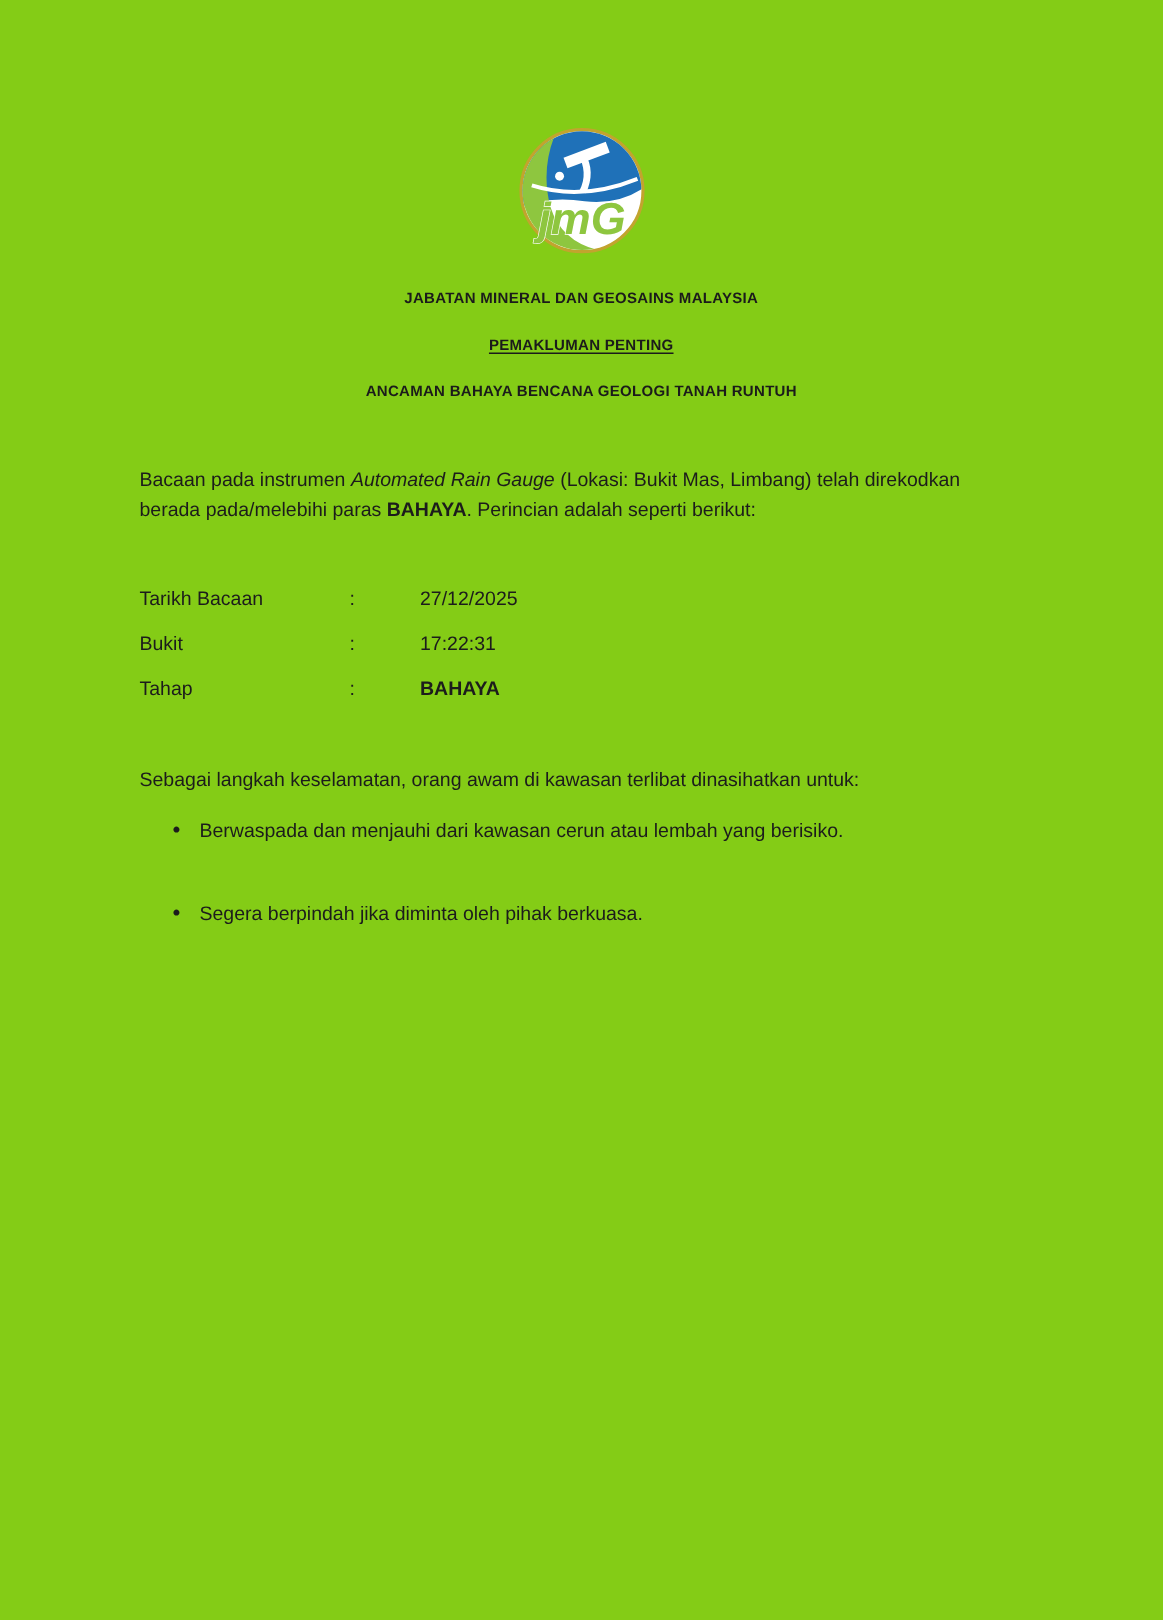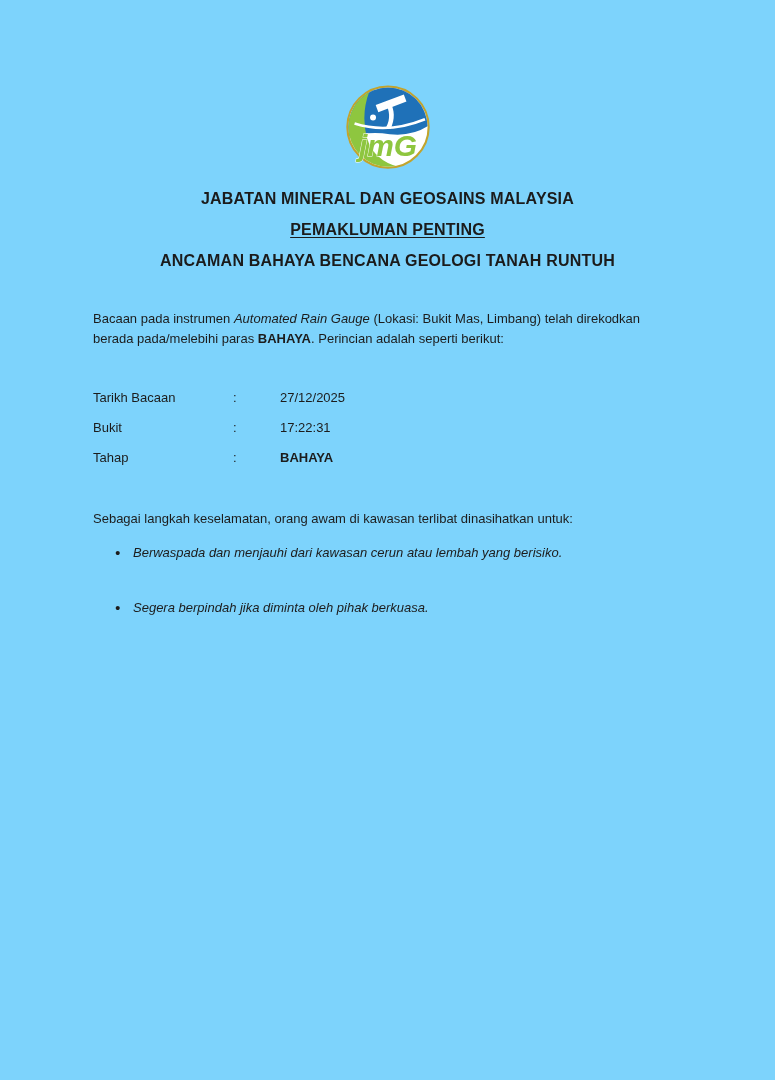--- a/index.html
+++ b/index.html
@@ -1,35 +1,35 @@
 <!DOCTYPE html>
 <html><head>
 <meta charset="utf-8">
 <style>
   * { margin:0; padding:0; box-sizing:border-box; }
   html, body { background:#ffffff; }
   .page {
     position:relative;
     width:775px;
     height:1080px;
-    background:#7dd3fc;
+    background:#84cc16;
     font-family:"Liberation Sans", sans-serif;
     color:#1c1c1c;
     overflow:hidden;
     margin:0 auto;
   }
   
   .doc-header { text-align:center; padding-top:84px; }
   .logo-wrap { display:inline-block; line-height:0; }
   .logo-svg { width:90px; height:88px; }
   .heading-block { margin-top:15px; }
   .h-line {
     display:block;
     font-weight:bold;
-    font-size:16px;
+    font-size:10px;
     line-height:15px;
     letter-spacing:0.2px;
     color:#1b1b1b;
   }
   .h-agency  { margin-bottom:16px; }
   .h-notice  { text-decoration:underline; text-underline-offset:2px; margin-bottom:16px; }
   .h-subject { margin-bottom:12px; }
   
   .content { padding:0 92px 0 93px; font-size:13px; }
   .intro {
@@ -48,21 +48,20 @@
   .detail-value.bold { font-weight:bold; }
   
   .advisory-lead { margin-top:42px; line-height:19px; }
   .bullet-list { margin-top:14px; list-style:none; }
   .bullet-item {
     position:relative;
     padding-left:40px;
     line-height:22px;
     margin-bottom:33px;
     width:590px;
-    font-style:italic;
   }
   .bullet-item::before {
     content:"\2022";
     position:absolute;
     left:22px;
     top:0;
     font-size:15px;
   }
 </style>
 </head>

